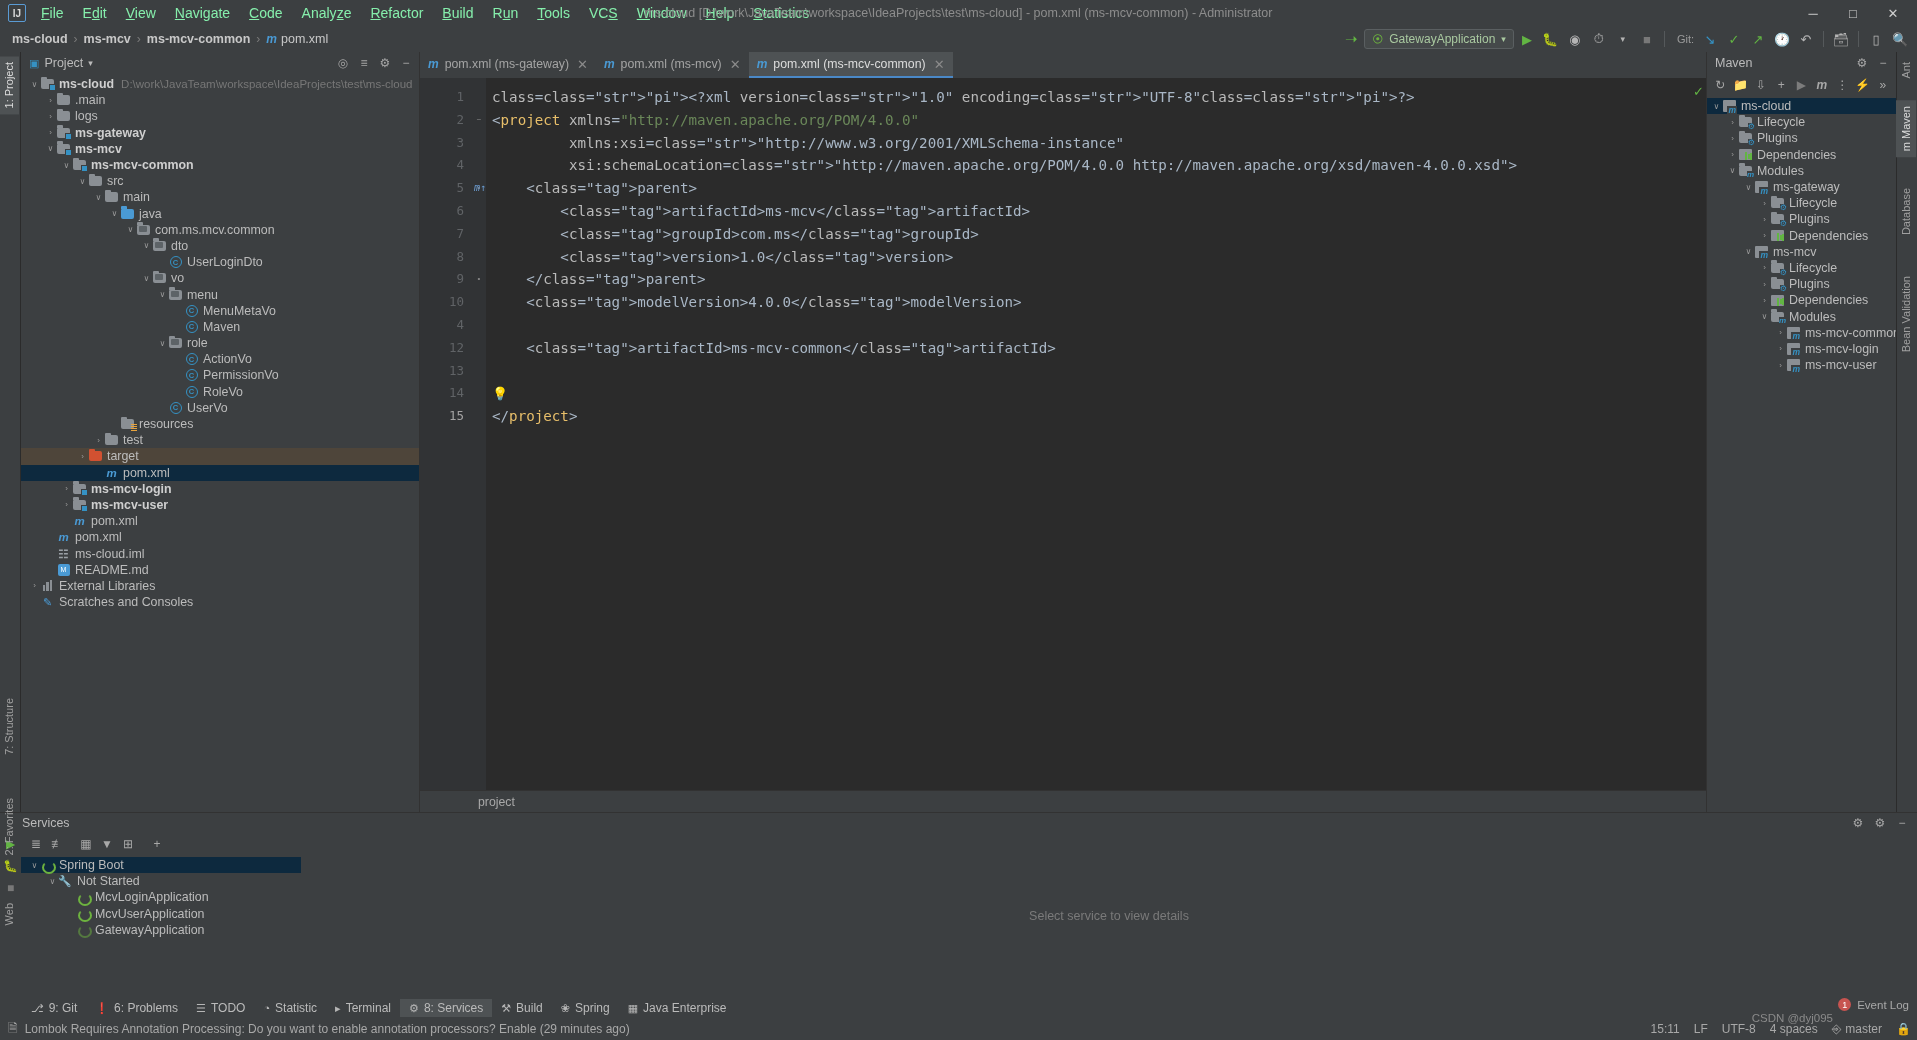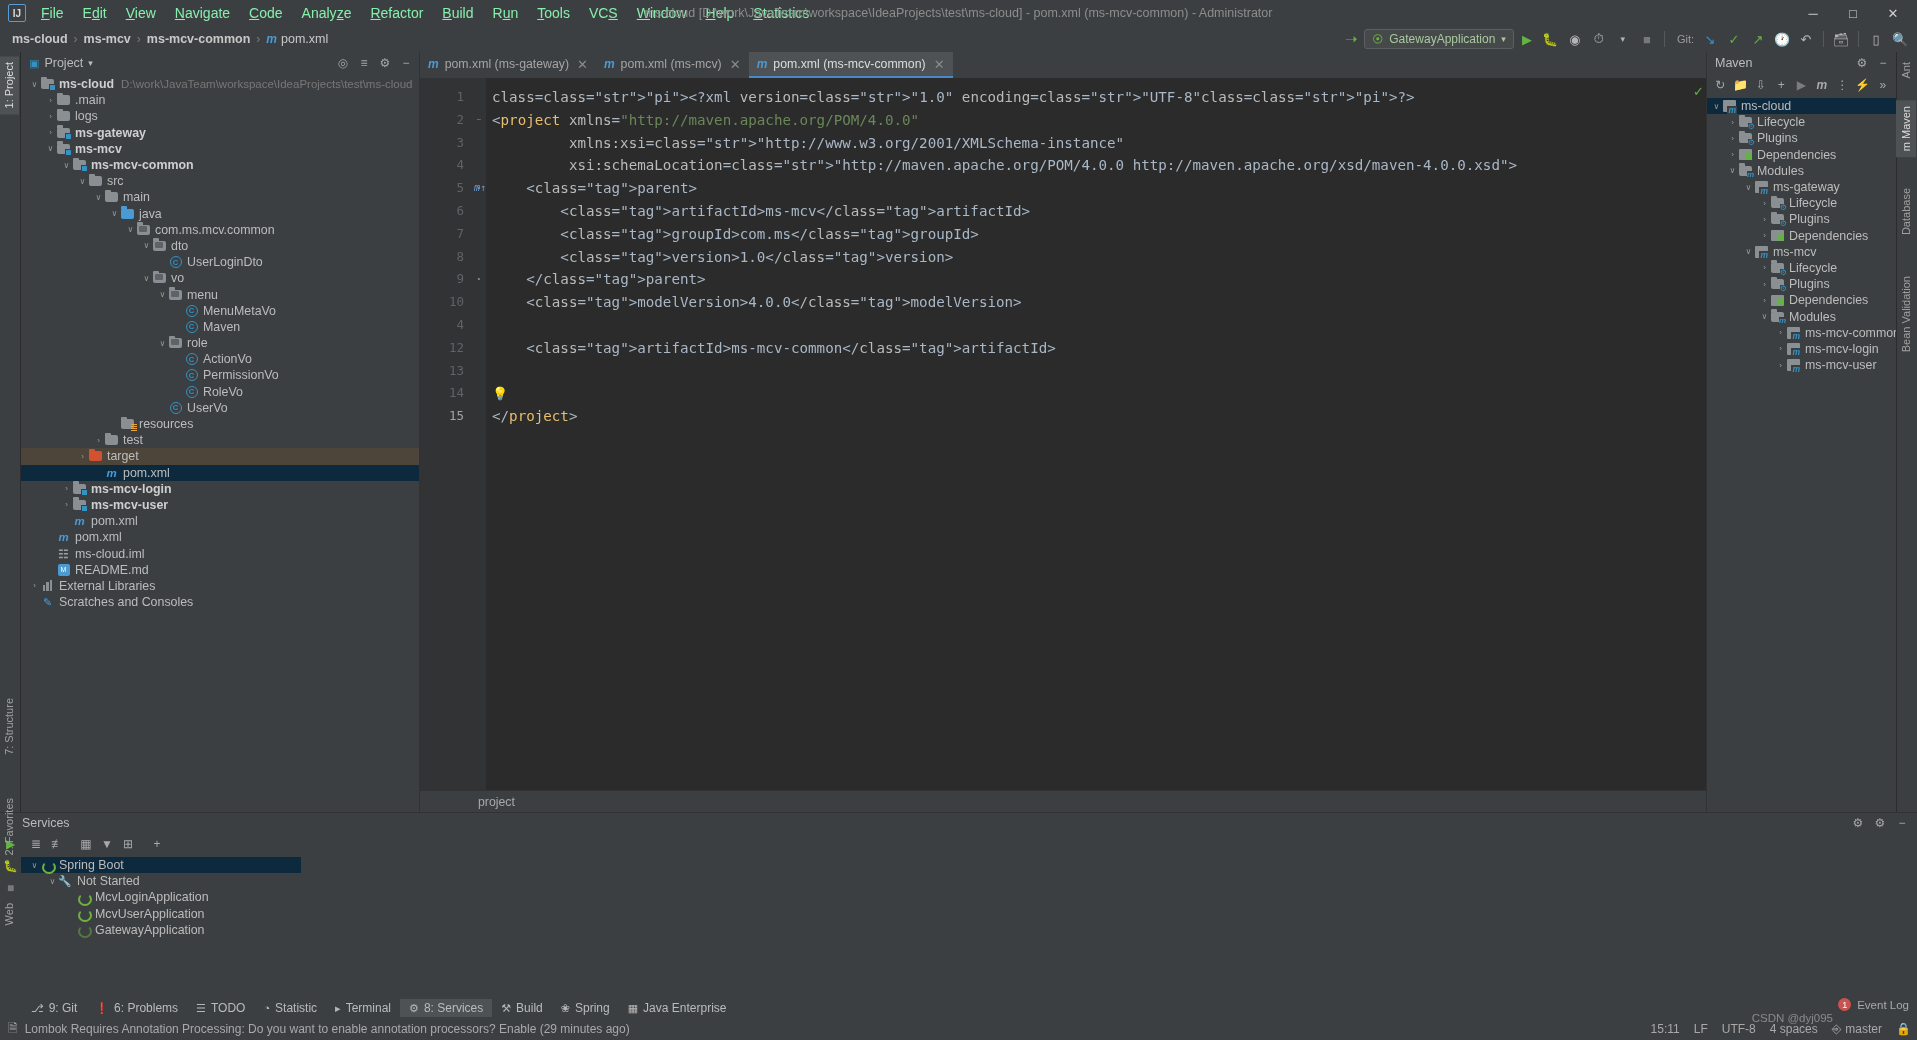--- a/index.html
+++ b/index.html
@@ -851,20 +851,23 @@
             <div class="row">
               <span style="display:inline-block;width:44px;flex:0 0 44px"></span>
               <span class="arw"></span>
               <span class="ic">
                 <span class="springico" style="opacity:.5"></span>
               </span>
               <span class="">GatewayApplication</span>
             </div>
           </div>
       </div>
+      <div class="svcright">
+        <span>Select service to view details</span>
+      </div>
     </div>
   </div>
 
   <div class="toolstrip" id="toolstrip">
       <div class="tsitem">
         <span style="font-size:11px;color:#b6b6b6">⎇</span>
         <span>9: Git</span>
       </div>
       <div class="tsitem">
         <span style="font-size:11px;color:#c9c9c9">❗</span>

